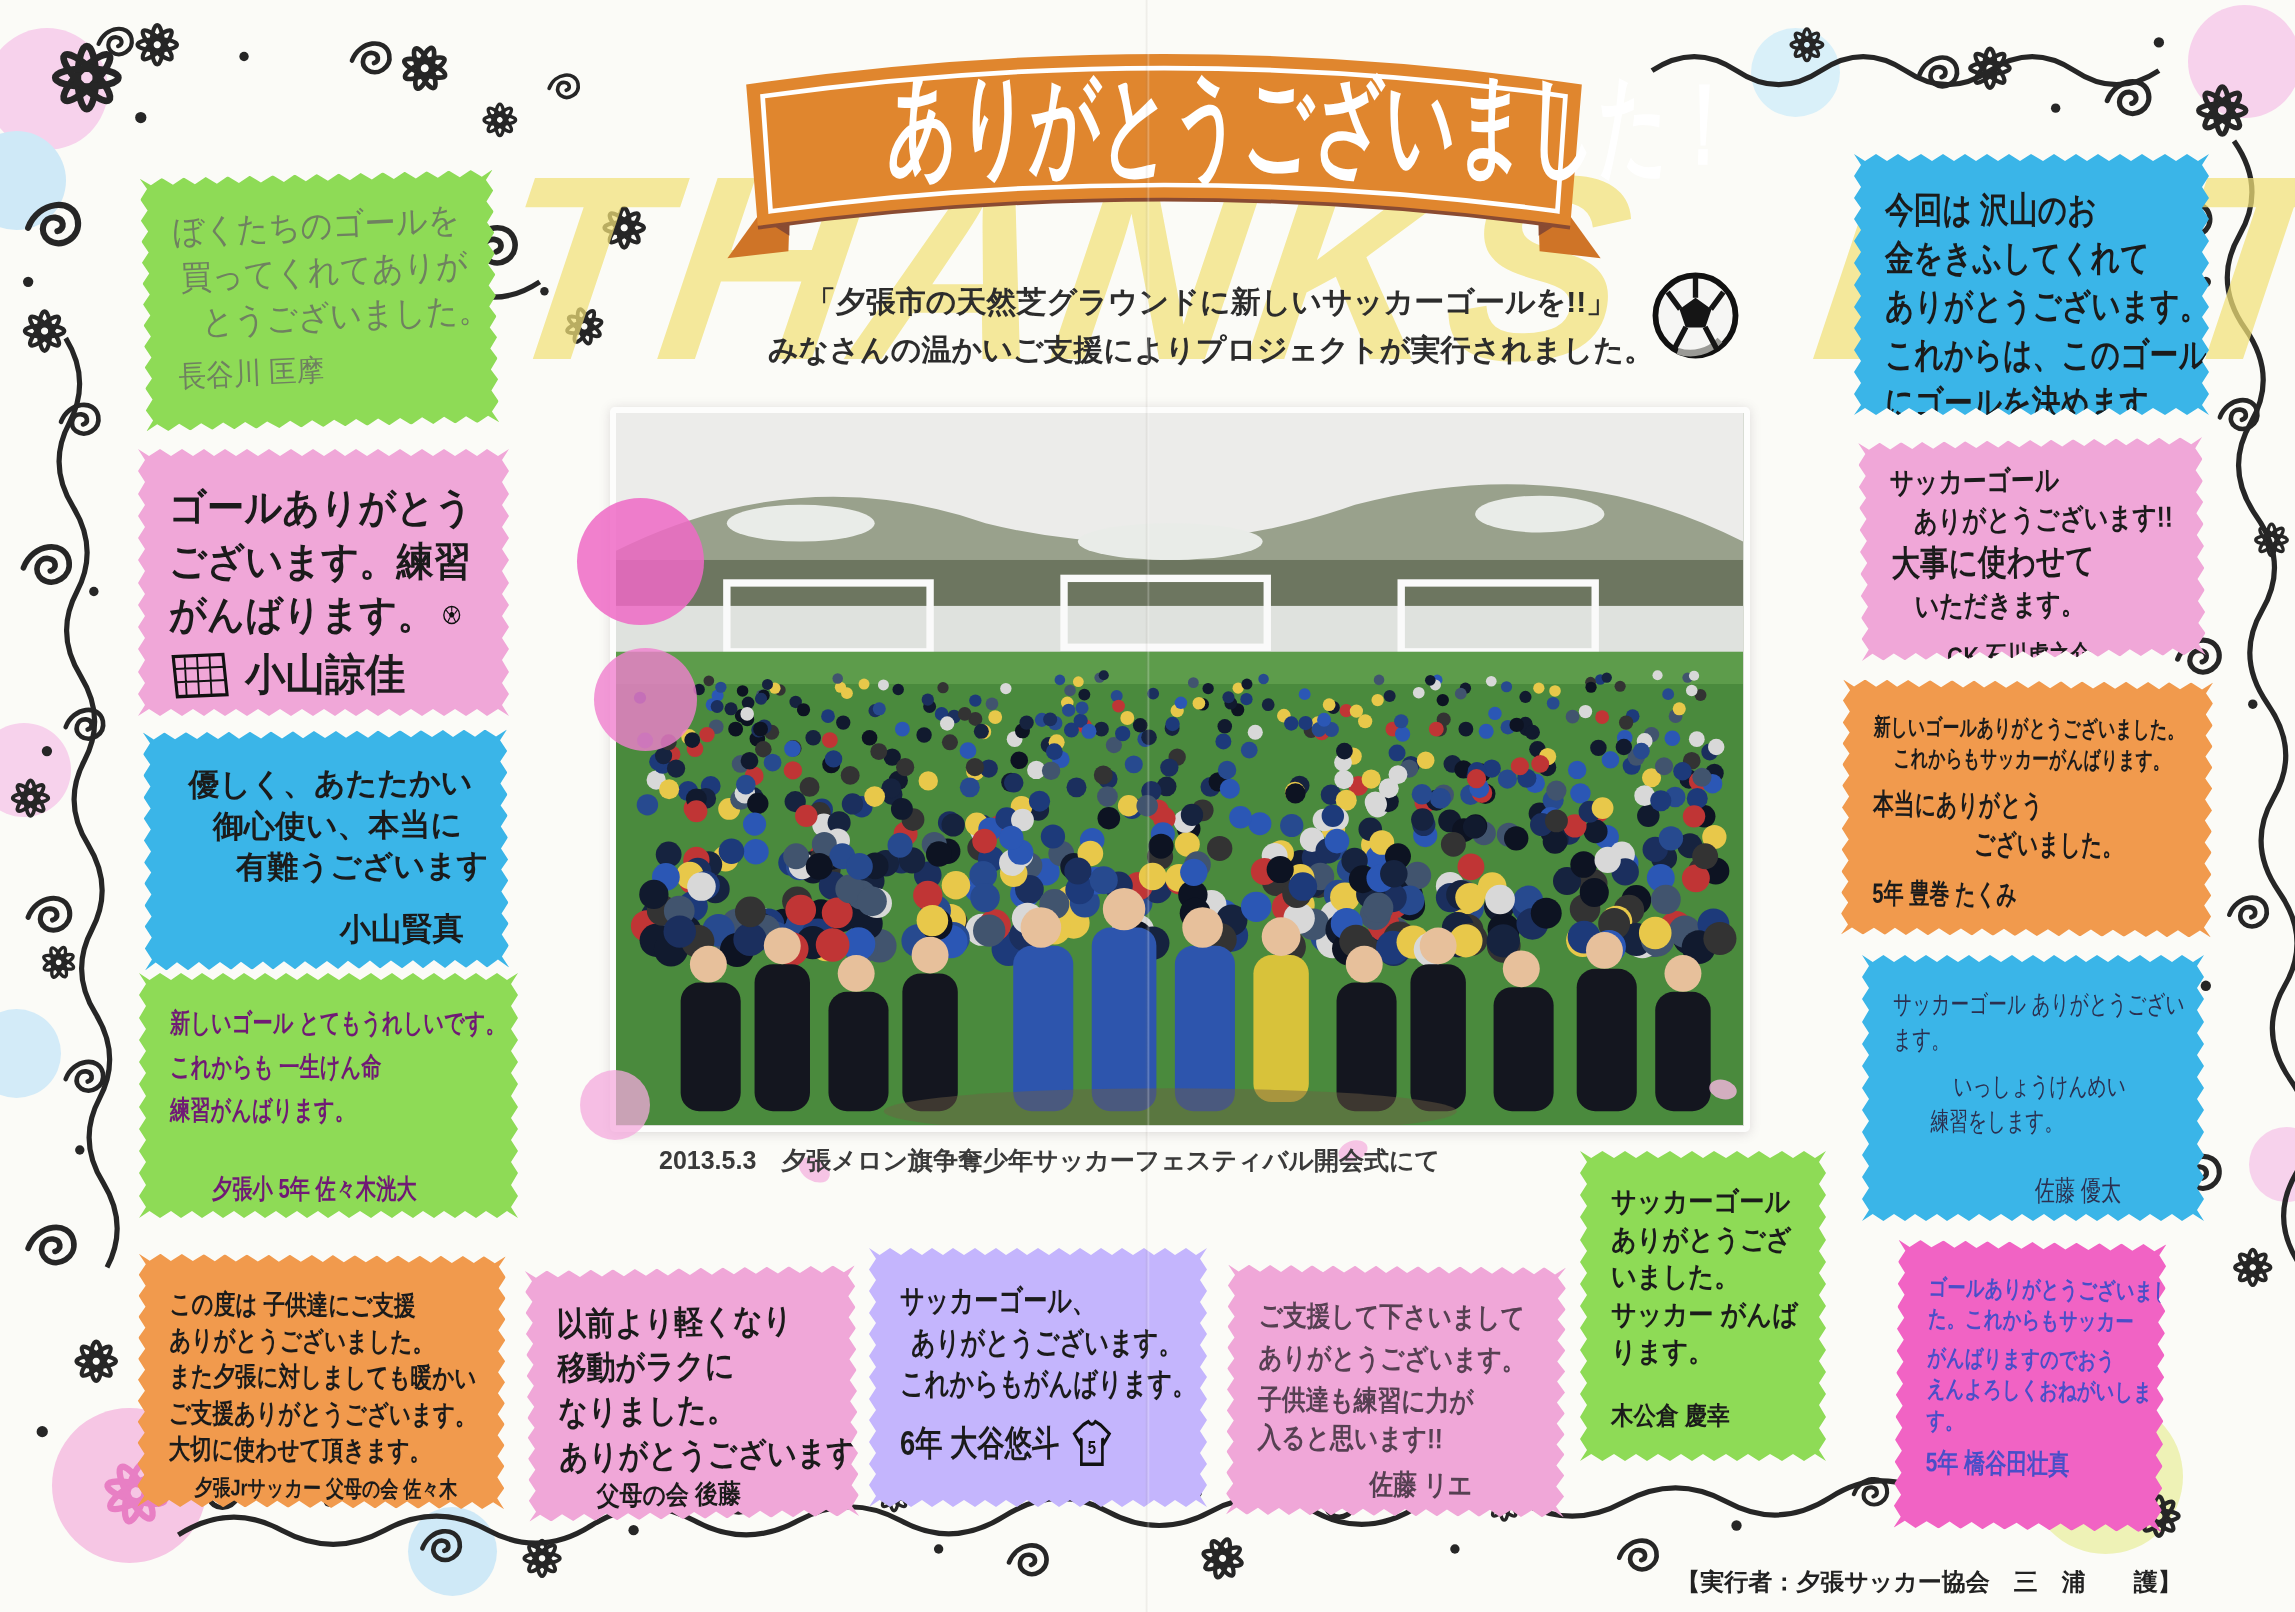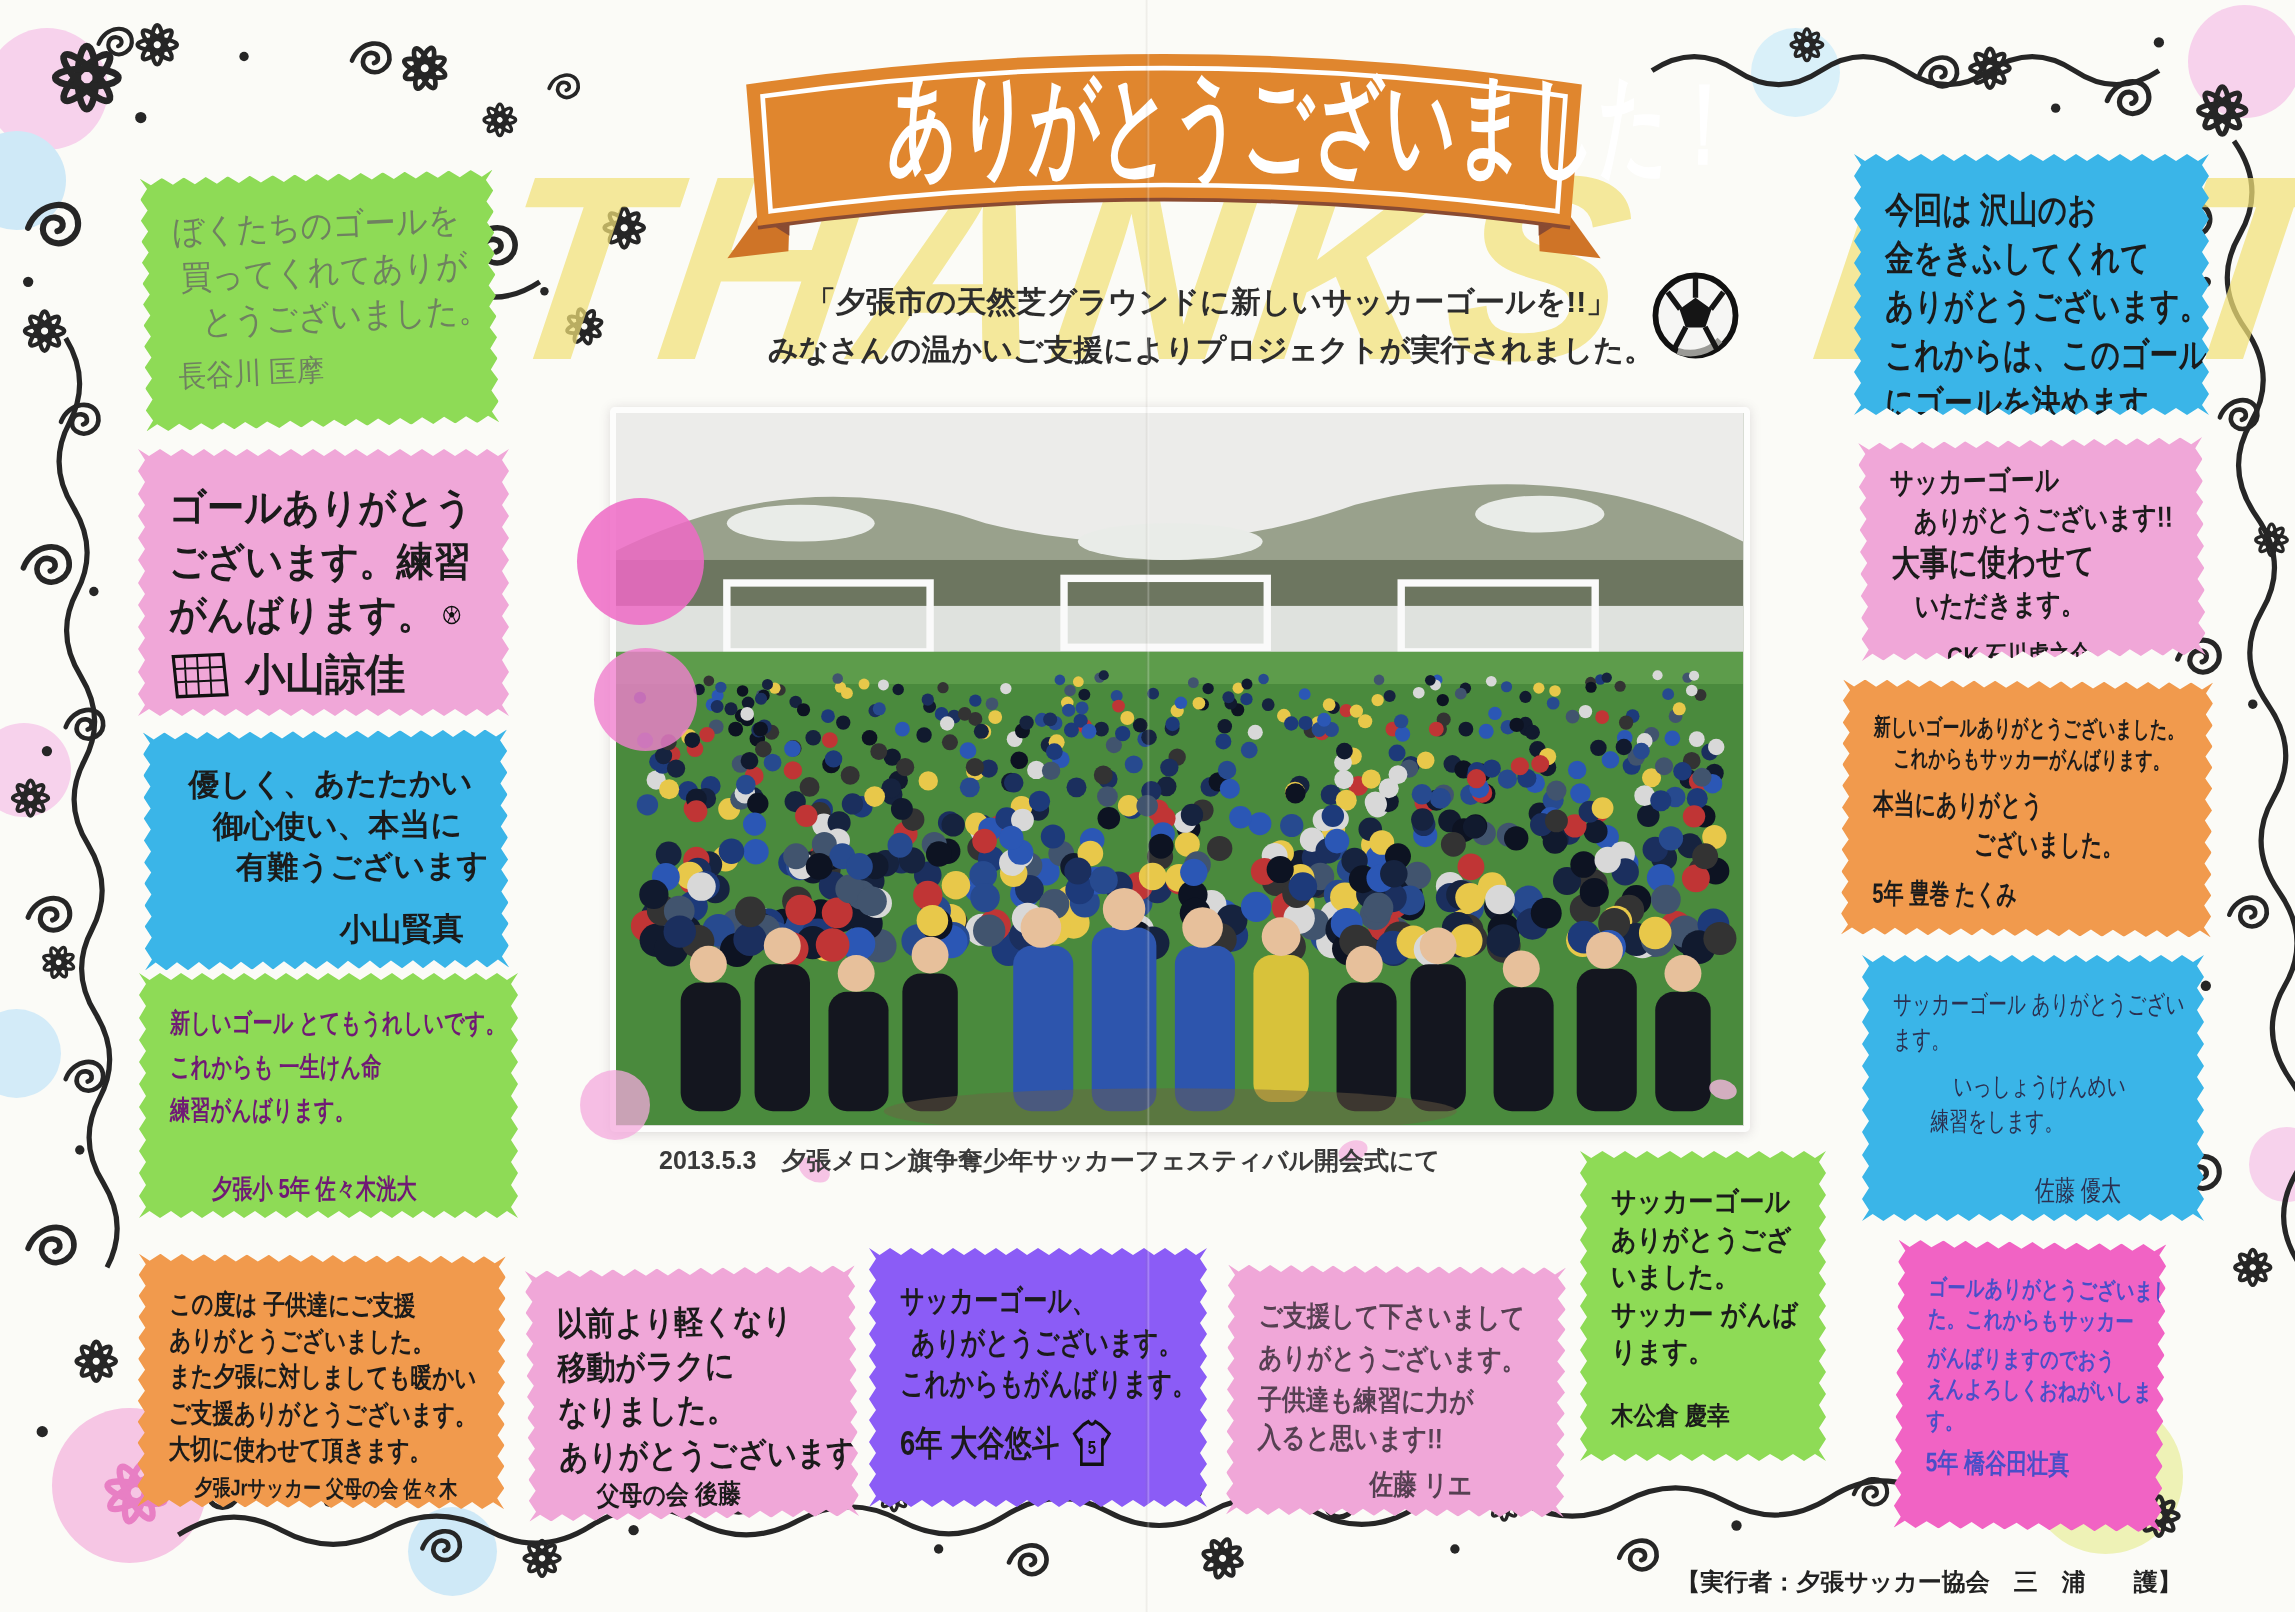--- a/index.html
+++ b/index.html
@@ -27,21 +27,21 @@
   #caption{position:absolute;left:659px;top:1144px;z-index:3;font-size:25px;font-weight:bold;color:#3a3a3a;white-space:nowrap;}
   #credit{position:absolute;left:1671px;top:1566px;width:516px;z-index:3;font-size:24px;font-weight:bold;color:#222;text-align:center;white-space:nowrap;}
   
   .card{position:absolute;box-sizing:border-box;padding:32px 26px 14px 31px;z-index:5;}
   .card .txt{transform-origin:left top;}
   .card .ln{display:block;line-height:1.34;white-space:nowrap;}
   .card .row{display:flex;align-items:center;gap:8.4px;}
   .c-green{background:#8edb56;}
   .c-pink{background:#f0a7d8;}
   .c-blue{background:#3ab5e8;}
-  .c-cyan{background:#8b5cf6;}
+  .c-cyan{background:#c4b5fd;}
   .c-orange{background:#f19a4d;}
   .c-magenta{background:#f163c4;}
   .i-pencil{color:#6f8160;}
   .i-black{color:#1b1b1b;font-weight:bold;}
   .i-bluepen{color:#701a75;font-weight:bold;}
   .i-navy{color:#2b3050;font-weight:normal;}
   .i-plum{color:#564052;font-weight:bold;}
   .i-violet{color:#4a4ec8;font-weight:bold;}
   #crease{position:absolute;left:1145px;top:0;width:4.7px;height:1613px;z-index:7;
     background:linear-gradient(90deg,rgba(120,110,100,0),rgba(120,110,100,.10),rgba(255,255,255,.25),rgba(120,110,100,0));}

